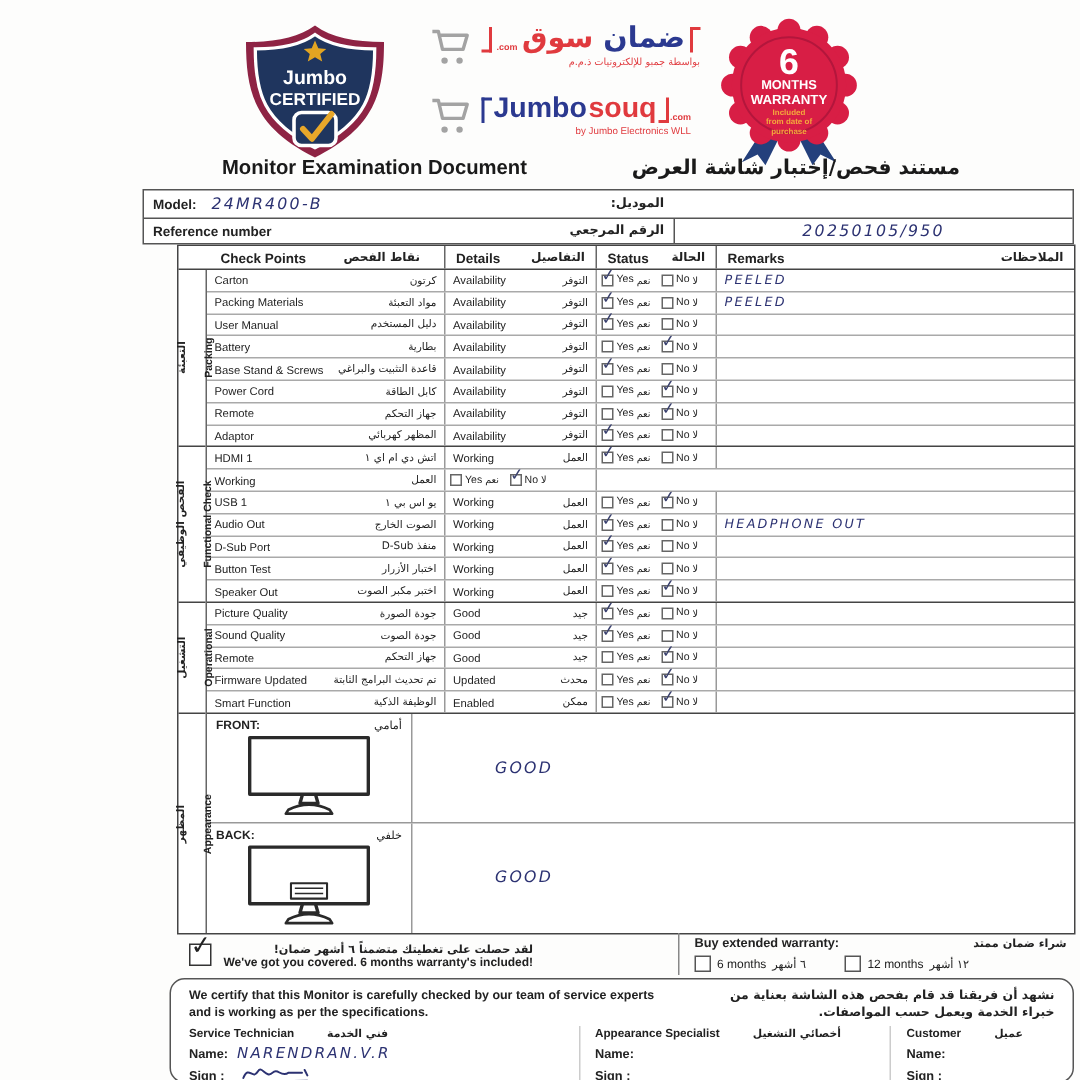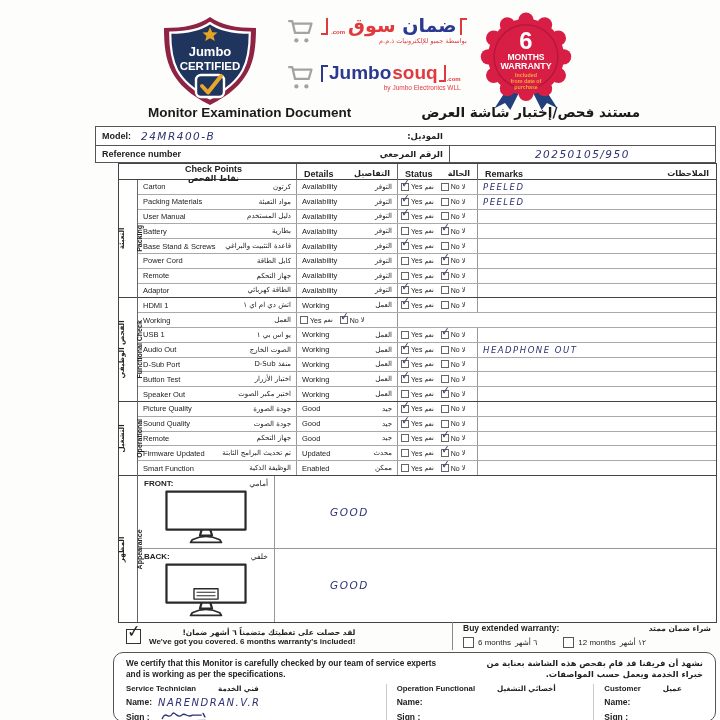--- a/index.html
+++ b/index.html
@@ -46,21 +46,21 @@
   .ival{font-size:10.5px;margin-left:10px;}
   .ival-center{margin:0 auto;font-size:10.5px;}
 
   
   .main-table{position:absolute;left:118px;top:163px;width:599px;border:1.5px solid #444;background:#fff;box-sizing:border-box;}
   .thead{display:grid;grid-template-columns:177px 101px 80px 1fr;height:16px;border-bottom:1.5px solid #444;box-sizing:border-box;}
   .hc{display:flex;justify-content:space-between;align-items:center;padding:0 7px;box-sizing:border-box;}
   .hc+.hc{border-left:1px solid #666;}
   .hc .en{font-weight:bold;font-size:9px;}
   .hc .har{font-weight:bold;font-size:8px;font-family:"DejaVu Sans",sans-serif;direction:rtl;}
-  .hc-first{padding-left:28px;padding-right:16px;flex-direction:column;}
+  .hc-first{padding-left:28px;padding-right:16px;}
   .tbody{display:flex;}
   .labels-col{width:19px;border-right:1px solid #666;box-sizing:border-box;display:flex;flex-direction:column;}
   .slabel{display:flex;align-items:center;justify-content:center;box-sizing:border-box;overflow:visible;}
   .slabel.divb{border-bottom:1.5px solid #444;}
   .rot{transform:rotate(-90deg);white-space:nowrap;text-align:center;line-height:1.15;}
   .rot .lar{font-size:7px;font-weight:bold;font-family:"DejaVu Sans",sans-serif;}
   .rot .len{font-size:7px;font-weight:bold;}
   .rows-col{flex:1;display:flex;flex-direction:column;}
   .trow{display:grid;grid-template-columns:158px 101px 80px 1fr;height:14.8px;border-bottom:1px solid #a9a9a9;box-sizing:border-box;}
   .trow.sec-end{border-bottom:1.5px solid #444;}
@@ -431,21 +431,21 @@
                 </span>
                 <span class="yl">No</span>
                 <span class="ga ar">لا</span>
               </span>
             </div>
             <div class="c rm"></div>
           </div>
           <div class="trow sec-end">
             <div class="c cp">
               <span class="en">Adaptor</span>
-              <span class="car">الطاقة كهربائي</span>
+              <span class="car">المظهر كهربائي</span>
             </div>
             <div class="c dt">
               <span class="en">Availability</span>
               <span class="car">التوفر</span>
             </div>
             <div class="c st">
               <span class="grp">
                 <span class="cb">
                   <span class="tick">✓</span>
                 </span>
@@ -843,21 +843,21 @@
           </div>
           <div class="nline">
             <span class="nlabel">Sign :</span>
             <svg viewBox="0 0 80 18" width="80" height="16" class="sig-svg">
               <path d="M2 12 C6 2 9 14 13 7 C16 2 19 13 24 8 C28 4 30 12 36 8 L46 8 M48 6 L50 10 M8 15 L50 14" fill="none" stroke="#2c3272" stroke-width="1.5" stroke-linecap="round"></path>
             </svg>
           </div>
         </div>
         <div class="ccol">
           <div class="role-line">
-            <span class="role-en">Operation Functional</span>
+            <span class="role-en">Appearance Specialist</span>
             <span class="role-ar ar">أخصائي التشغيل</span>
           </div>
           <div class="nline">
             <span class="nlabel">Name:</span>
           </div>
           <div class="nline">
             <span class="nlabel">Sign :</span>
           </div>
         </div>
         <div class="ccol">

